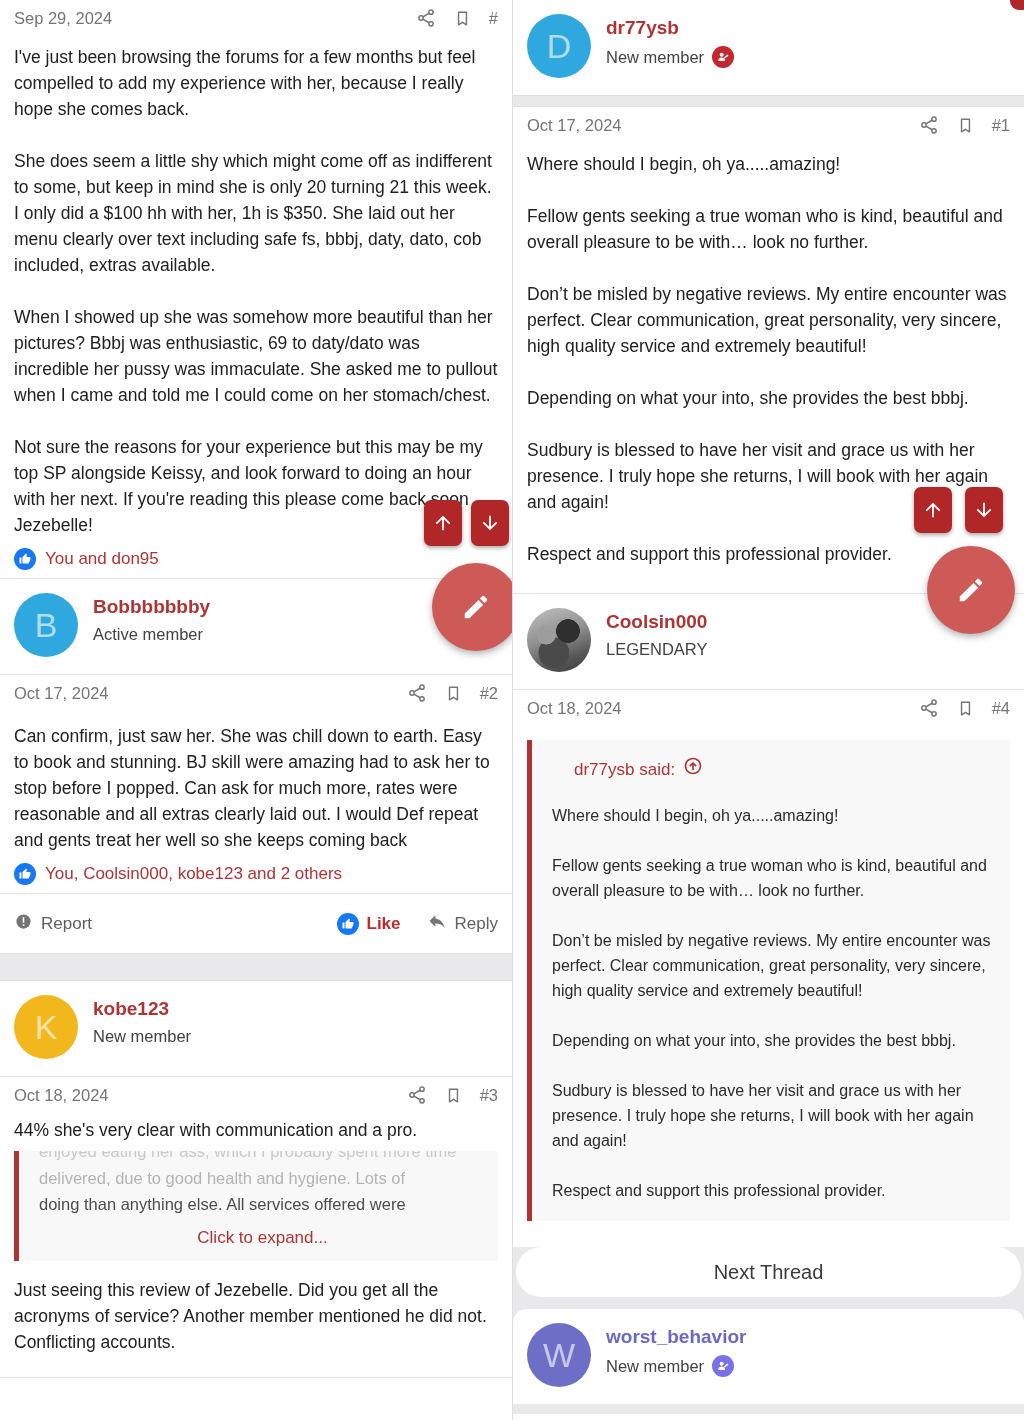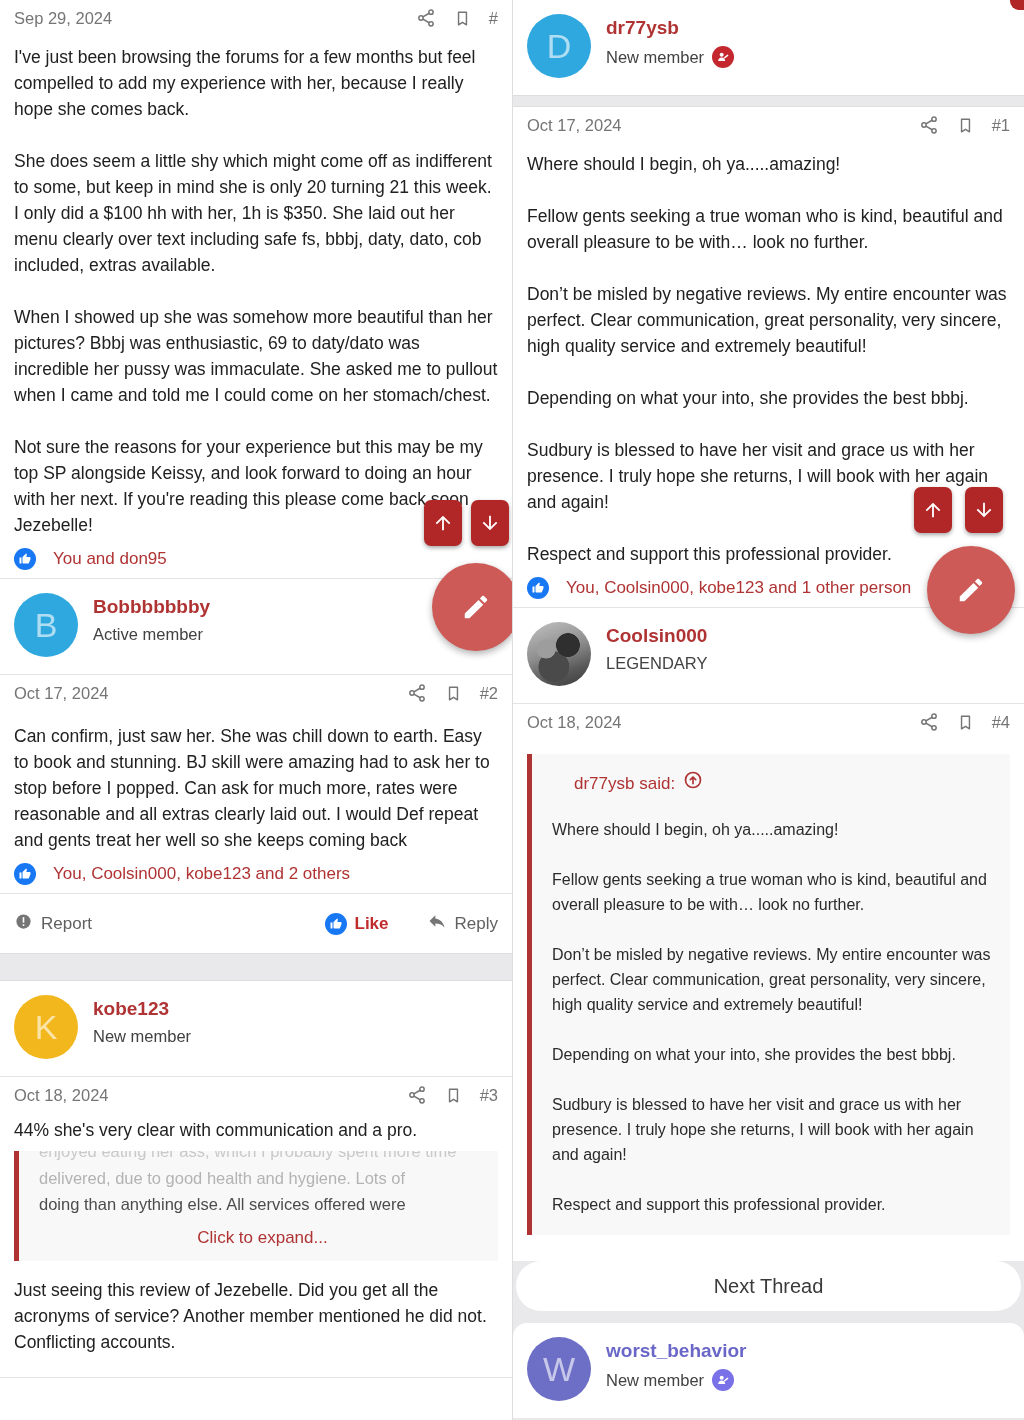--- a/index.html
+++ b/index.html
@@ -15,21 +15,21 @@
 
   .meta-row { display:flex; align-items:center; padding:8px 14px 6px; font-size:16.5px; color:#757575; }
   .meta-icons { margin-left:auto; display:flex; align-items:center; gap:17px; }
   .meta-icons svg { display:block; }
   .pnum { color:#757575; font-size:16.5px; }
 
   .body { padding:0 14px; }
   .para { font-size:17.5px; line-height:26px; color:#212121; margin:10px 0 26px; }
   .para + .para { margin-top:0; }
 
-  .likes-row { display:flex; align-items:center; gap:17px; padding:0 14px 8px; margin-top:-16px;
+  .likes-row { display:flex; align-items:center; gap:9px; padding:0 14px 8px; margin-top:-16px;
                font-size:17px; color:#b03334; }
   .thumb { width:22px; height:22px; border-radius:50%; background:#1877f2; display:flex;
            align-items:center; justify-content:center; flex:0 0 auto; }
   .thumb svg { width:12px; height:12px; fill:#fff; }
 
   .user-card { display:flex; align-items:flex-start; gap:15px; padding:14px 14px 17px; background:#fff; }
   .avatar { width:64px; height:64px; border-radius:50%; display:flex; align-items:center; justify-content:center;
             font-size:34px; color:rgba(255,255,255,.62); flex:0 0 auto; }
   .av-blue { background:#2fa8e0; }
   .av-yellow { background:#f2b71c; }
@@ -45,21 +45,21 @@
   .utitle-row { display:flex; align-items:center; gap:8px; margin-top:7px; }
   .utitle { font-size:16.5px; color:#424242; }
   .badge { width:22px; height:22px; border-radius:50%; display:flex; align-items:center; justify-content:center; flex:0 0 auto; }
   .badge svg { width:16px; height:16px; }
   .badge-red { background:#c4272e; }
   .badge-purple { background:#7a70e8; }
 
   .action-bar { display:flex; align-items:center; height:60px; padding:0 14px;
                 font-size:17px; color:#616161; border-top:1px solid #e4e4e4; }
   .action { display:flex; align-items:center; gap:8px; }
-  .action-right { margin-left:auto; display:flex; gap:38px; }
+  .action-right { margin-left:auto; display:flex; gap:26px; }
   .like-label { color:#c02b2b; font-weight:bold; }
 
   
   .lquote { margin:8px 14px 0; border-left:5px solid #b03334; background:#f8f8f8;
             padding:0 12px 8px 20px; font-size:16.5px; line-height:26px; }
   .lq-clip { height:14px; overflow:hidden; }
   .lq-clip .lq-line { margin-top:-13px; }
   .lq-line { white-space:nowrap; overflow:hidden; }
   .lq-f1 { color:#c9c9c9; }
   .lq-mid { color:#4c4c4c; }
@@ -322,28 +322,20 @@
       </span>
     </div>
 
     <div class="body">
       <p class="para">Where should I begin, oh ya.....amazing!</p>
       <p class="para">Fellow gents seeking a true woman who is kind, beautiful and overall pleasure to be with… look no further.</p>
       <p class="para">Don’t be misled by negative reviews. My entire encounter was perfect. Clear communication, great personality, very sincere, high quality service and extremely beautiful!</p>
       <p class="para">Depending on what your into, she provides the best bbbj.</p>
       <p class="para">Sudbury is blessed to have her visit and grace us with her presence. I truly hope she returns, I will book with her again and again!</p>
       <p class="para">Respect and support this professional provider.</p>
-    </div>
-    <div class="likes-row">
-      <span class="thumb">
-          <svg viewBox="0 0 24 24">
-            <path d="M1 21h4V9H1v12zM23 10c0-1.1-.9-2-2-2h-6.31l.95-4.57.03-.32c0-.41-.17-.79-.44-1.06L14.17 1 7.59 7.59C7.22 7.95 7 8.45 7 9v10c0 1.1.9 2 2 2h9c.83 0 1.54-.5 1.84-1.22l3.02-7.05c.09-.23.14-.47.14-.73v-2z"></path>
-          </svg>
-        </span>
-      <span>You, Coolsin000, kobe123 and 1 other person</span>
     </div>
 
     <div class="hairline"></div>
 
     <div class="post4-card">
       <div class="user-card">
         <div class="avatar av-photo"></div>
         <div class="uinfo">
           <div class="uname">Coolsin000</div>
           <div class="utitle-row">

